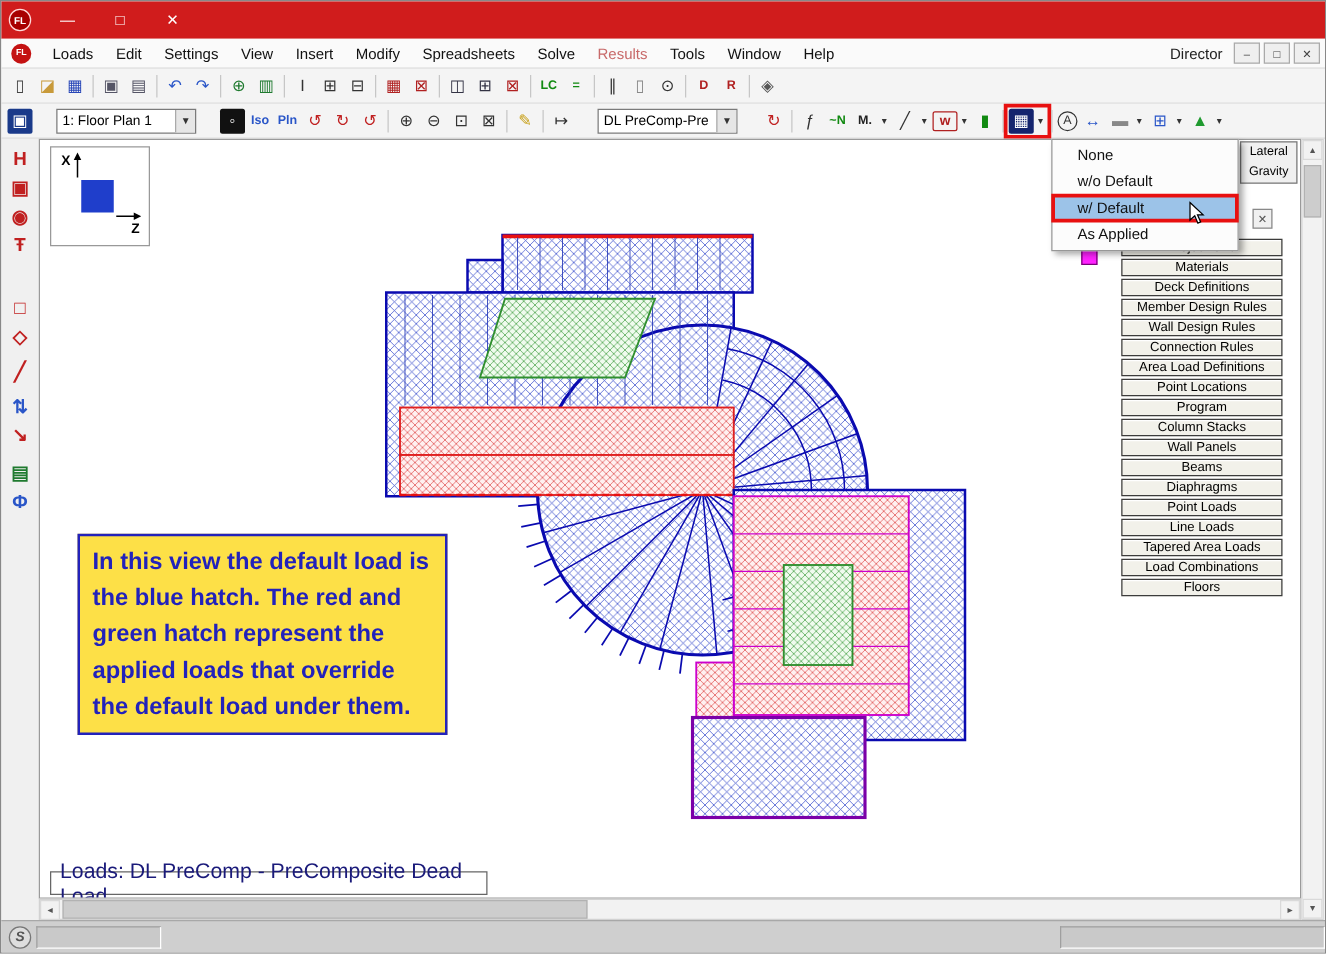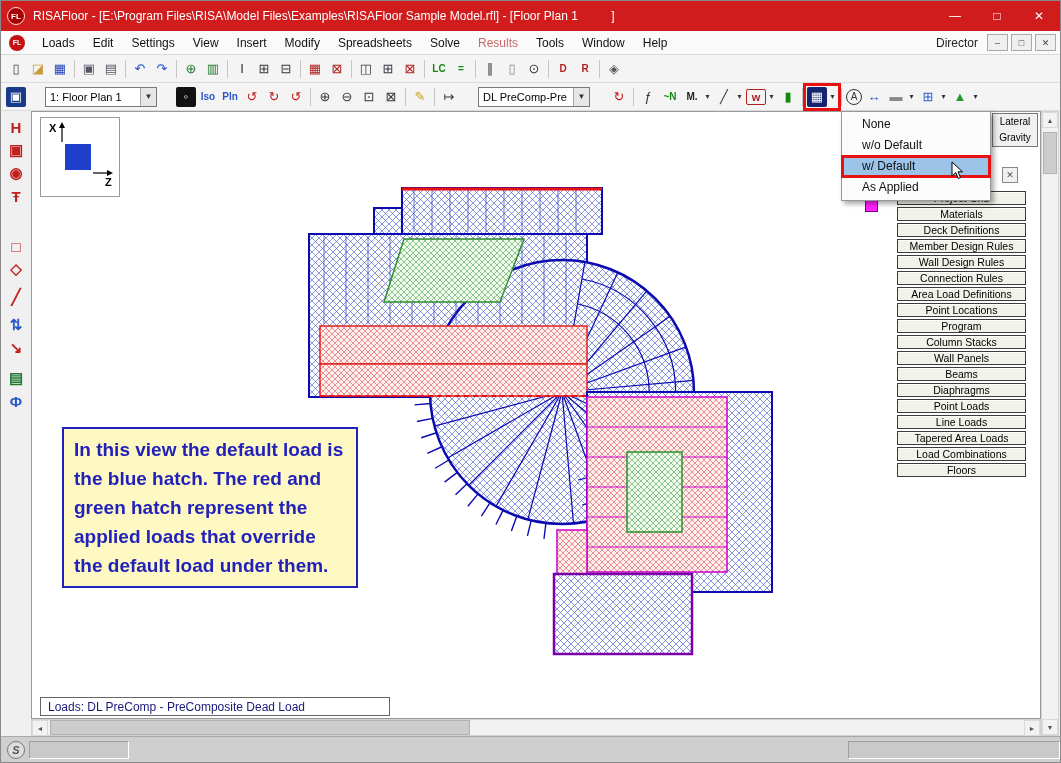--- a/index.html
+++ b/index.html
@@ -38,24 +38,24 @@
   .combo .val { flex:1; padding-left:4px; white-space:nowrap; overflow:hidden; }
   .combo .cbtn { width:16px; height:100%; background:#e6e6e6; border-left:1px solid #aaa; display:flex; align-items:center; justify-content:center; font-size:8px; color:#333; }
 
   
   .lefttools { position:absolute; left:0; top:110px; width:30px; bottom:26px; background:#f0f0f0; padding-top:4px; }
   .ltool { width:24px; height:22px; margin:1px auto; display:flex; align-items:center; justify-content:center; font-size:15px; font-weight:bold; }
 
   
   .canvas { position:absolute; left:30px; top:110px; width:1010px; height:608px; background:#fff; border:1px solid #9a9a9a; overflow:hidden; }
   .axes-box { position:absolute; left:8px; top:5px; width:80px; height:80px; border:1px solid #999; background:#fff; z-index:2; }
-  .annotation { position:absolute; left:30px; top:315px; width:296px; border:2px solid #2222bb; background:#fef9c3; color:#2222bb;
+  .annotation { position:absolute; left:30px; top:315px; width:296px; border:2px solid #2222bb; background:#fde047; color:#2222bb;
                 font-size:19px; font-weight:bold; line-height:29px; padding:6px 10px; z-index:3; }
   .loads-label { position:absolute; left:8px; top:585px; width:350px; height:19px; border:1px solid #666; background:#fff;
-                 display:flex; align-items:center; padding-left:7px; font-size:12px; color:#1a1a7a; z-index:3; }
+                 display:flex; align-items:center; padding-left:7px; font-size:17px; color:#1a1a7a; z-index:3; }
 
   
   .data-panel { position:absolute; left:880px; top:190px; width:145px; z-index:6; }
   .panel-btn { height:14px; border:1px solid #3c3c3c; background:#f2f1ea; margin-bottom:2px; font-size:10.5px;
                display:flex; align-items:center; justify-content:center; color:#000; box-shadow:inset 0 1px 0 #fff;margin-left:16px; }
   .panel-close { position:absolute; left:1001px; top:166px; width:16px; height:16px; border:1px solid #888; background:#f0f0f0;
                  font-size:9px; color:#555; display:flex; align-items:center; justify-content:center; z-index:6; }
   .lat-grav { position:absolute; left:991px; top:112px; width:46px; height:34px; border:1px solid #777; background:#f0f0f0;
               font-size:10px; text-align:center; line-height:16px; z-index:5; }
   .magenta-handle { position:absolute; left:864px; top:198px; width:13px; height:13px; background:#ff22ff; border:1px solid #7a007a; z-index:5; }
@@ -86,21 +86,20 @@
 
   .cursor { position:absolute; left:950px; top:160px; z-index:60; }
 </style>
 </head>
 <body>
 
 <div class="window">
 
   <div class="titlebar">
     <div class="app-badge">FL</div>
-    <div class="title-text">RISAFloor - [E:\Program Files\RISA\Model Files\Examples\RISAFloor Sample Model.rfl] - [Floor Plan 1          ]</div>
     <div class="win-btn">—</div>
     <div class="win-btn">□</div>
     <div class="win-btn">✕</div>
   </div>
 
   <div class="menubar">
     <div class="menu-badge">FL</div>
     <span style="display:inline-flex;">
         <span class="mi">Loads</span>
         <span class="mi">Edit</span>

